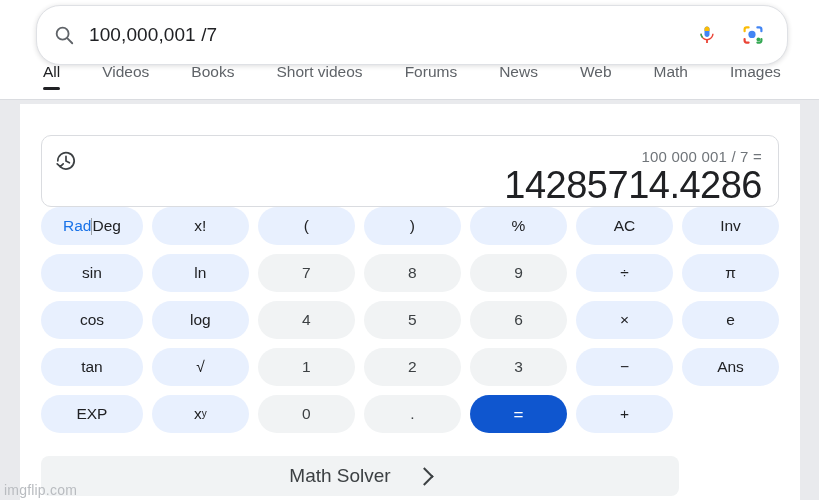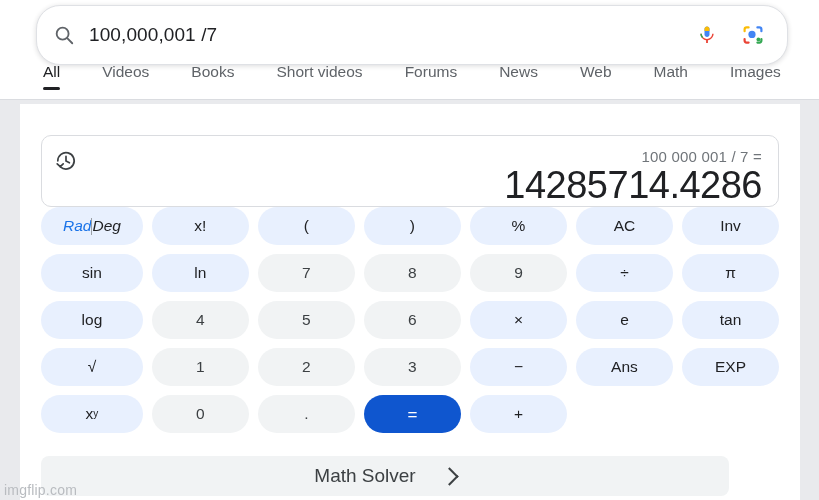--- a/index.html
+++ b/index.html
@@ -195,21 +195,20 @@
   .key.equals {
     background: #0f56cf;
     color: #ffffff;
     font-size: 17px;
   }
   .key.radeg {
     position: relative;
     gap: 0;
     justify-content: space-between;
     padding: 0 22px;
-    font-style: italic;
   }
   .radeg-part {
     flex: 1;
     text-align: center;
     font-size: 15.5px;
   }
   .radeg-part.on { color: #1a73e8; }
   .radeg-sep {
     width: 1px;
     height: 17px;
@@ -220,21 +219,21 @@
     font-size: 10px;
     vertical-align: super;
     line-height: 1;
   }
 
   
   .math-solver {
     position: absolute;
     left: 21px;
     top: 352px;
-    width: 688px;
+    width: 638px;
     height: 40px;
     background: #f1f3f4;
     border-radius: 8px;
     display: flex;
     align-items: center;
     justify-content: center;
     gap: 27px;
     cursor: pointer;
   }
   .math-solver-label {
@@ -336,20 +335,21 @@
       <div class="key">%</div>
       <div class="key">AC</div>
       <div class="key">Inv</div>
       <div class="key">sin</div>
       <div class="key">ln</div>
       <div class="key num">7</div>
       <div class="key num">8</div>
       <div class="key num">9</div>
       <div class="key">÷</div>
       <div class="key">π</div>
+      <div class="key">cos</div>
       <div class="key">log</div>
       <div class="key num">4</div>
       <div class="key num">5</div>
       <div class="key num">6</div>
       <div class="key">×</div>
       <div class="key">e</div>
       <div class="key">tan</div>
       <div class="key">√</div>
       <div class="key num">1</div>
       <div class="key num">2</div>

